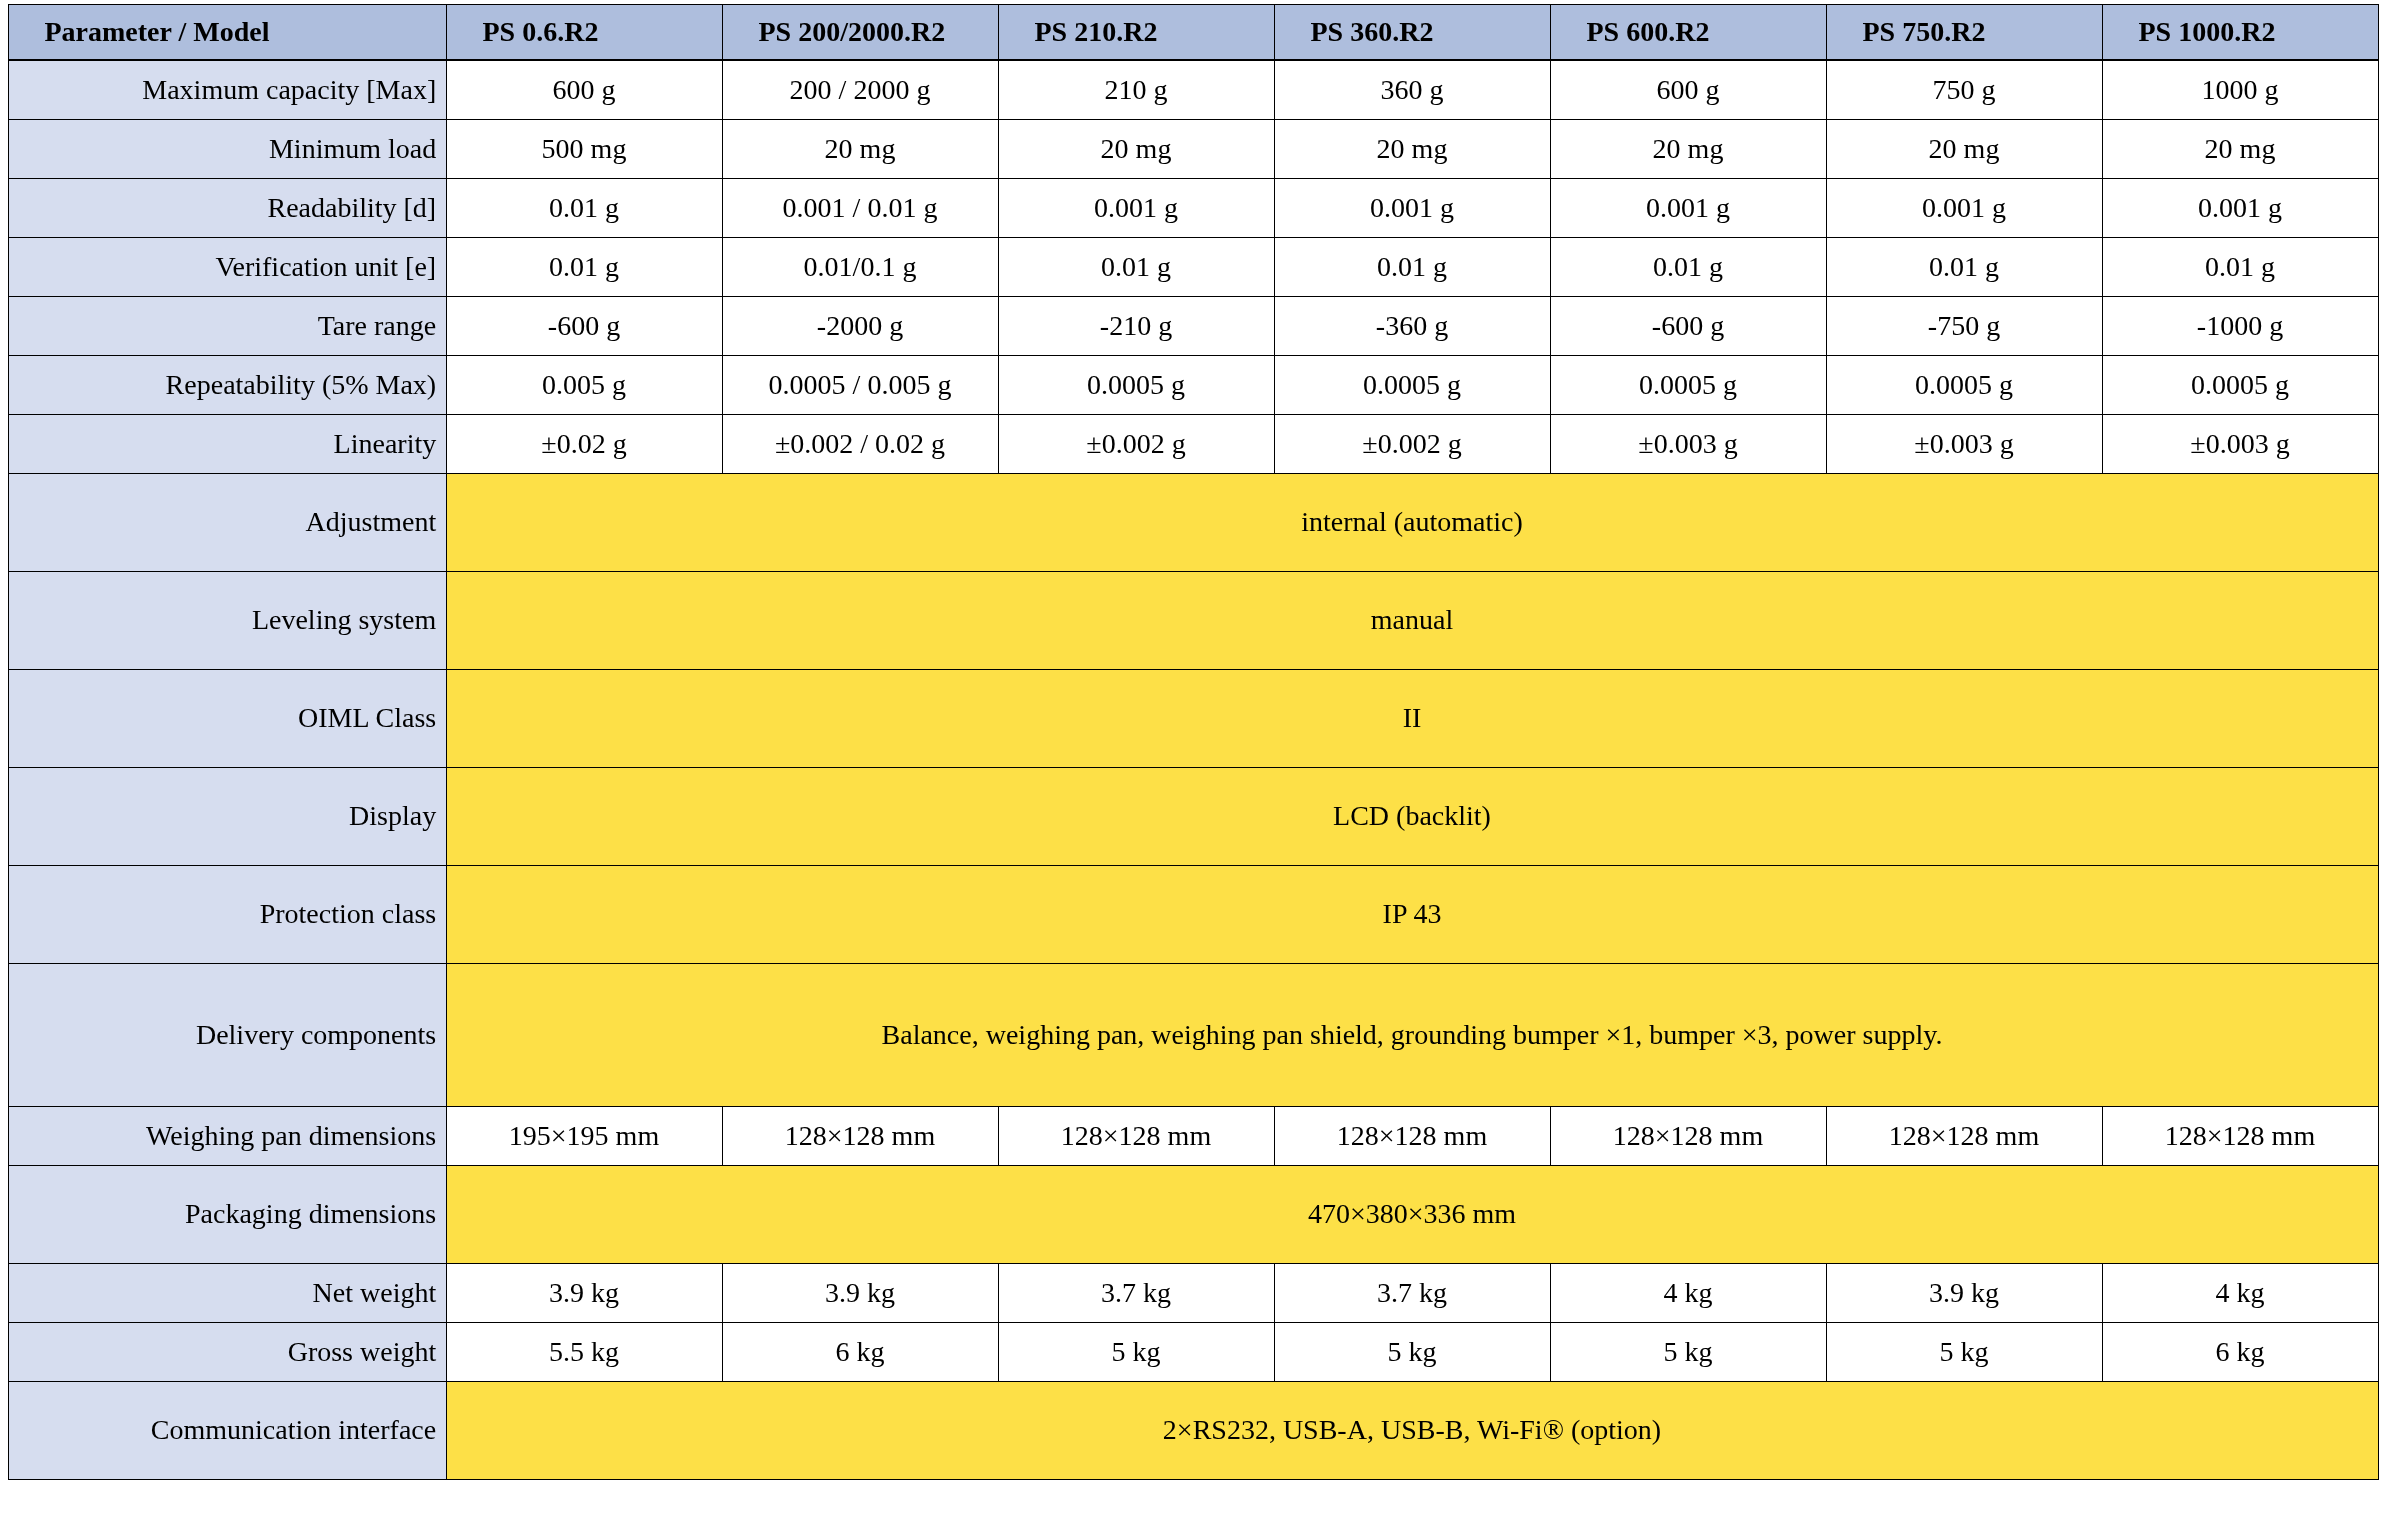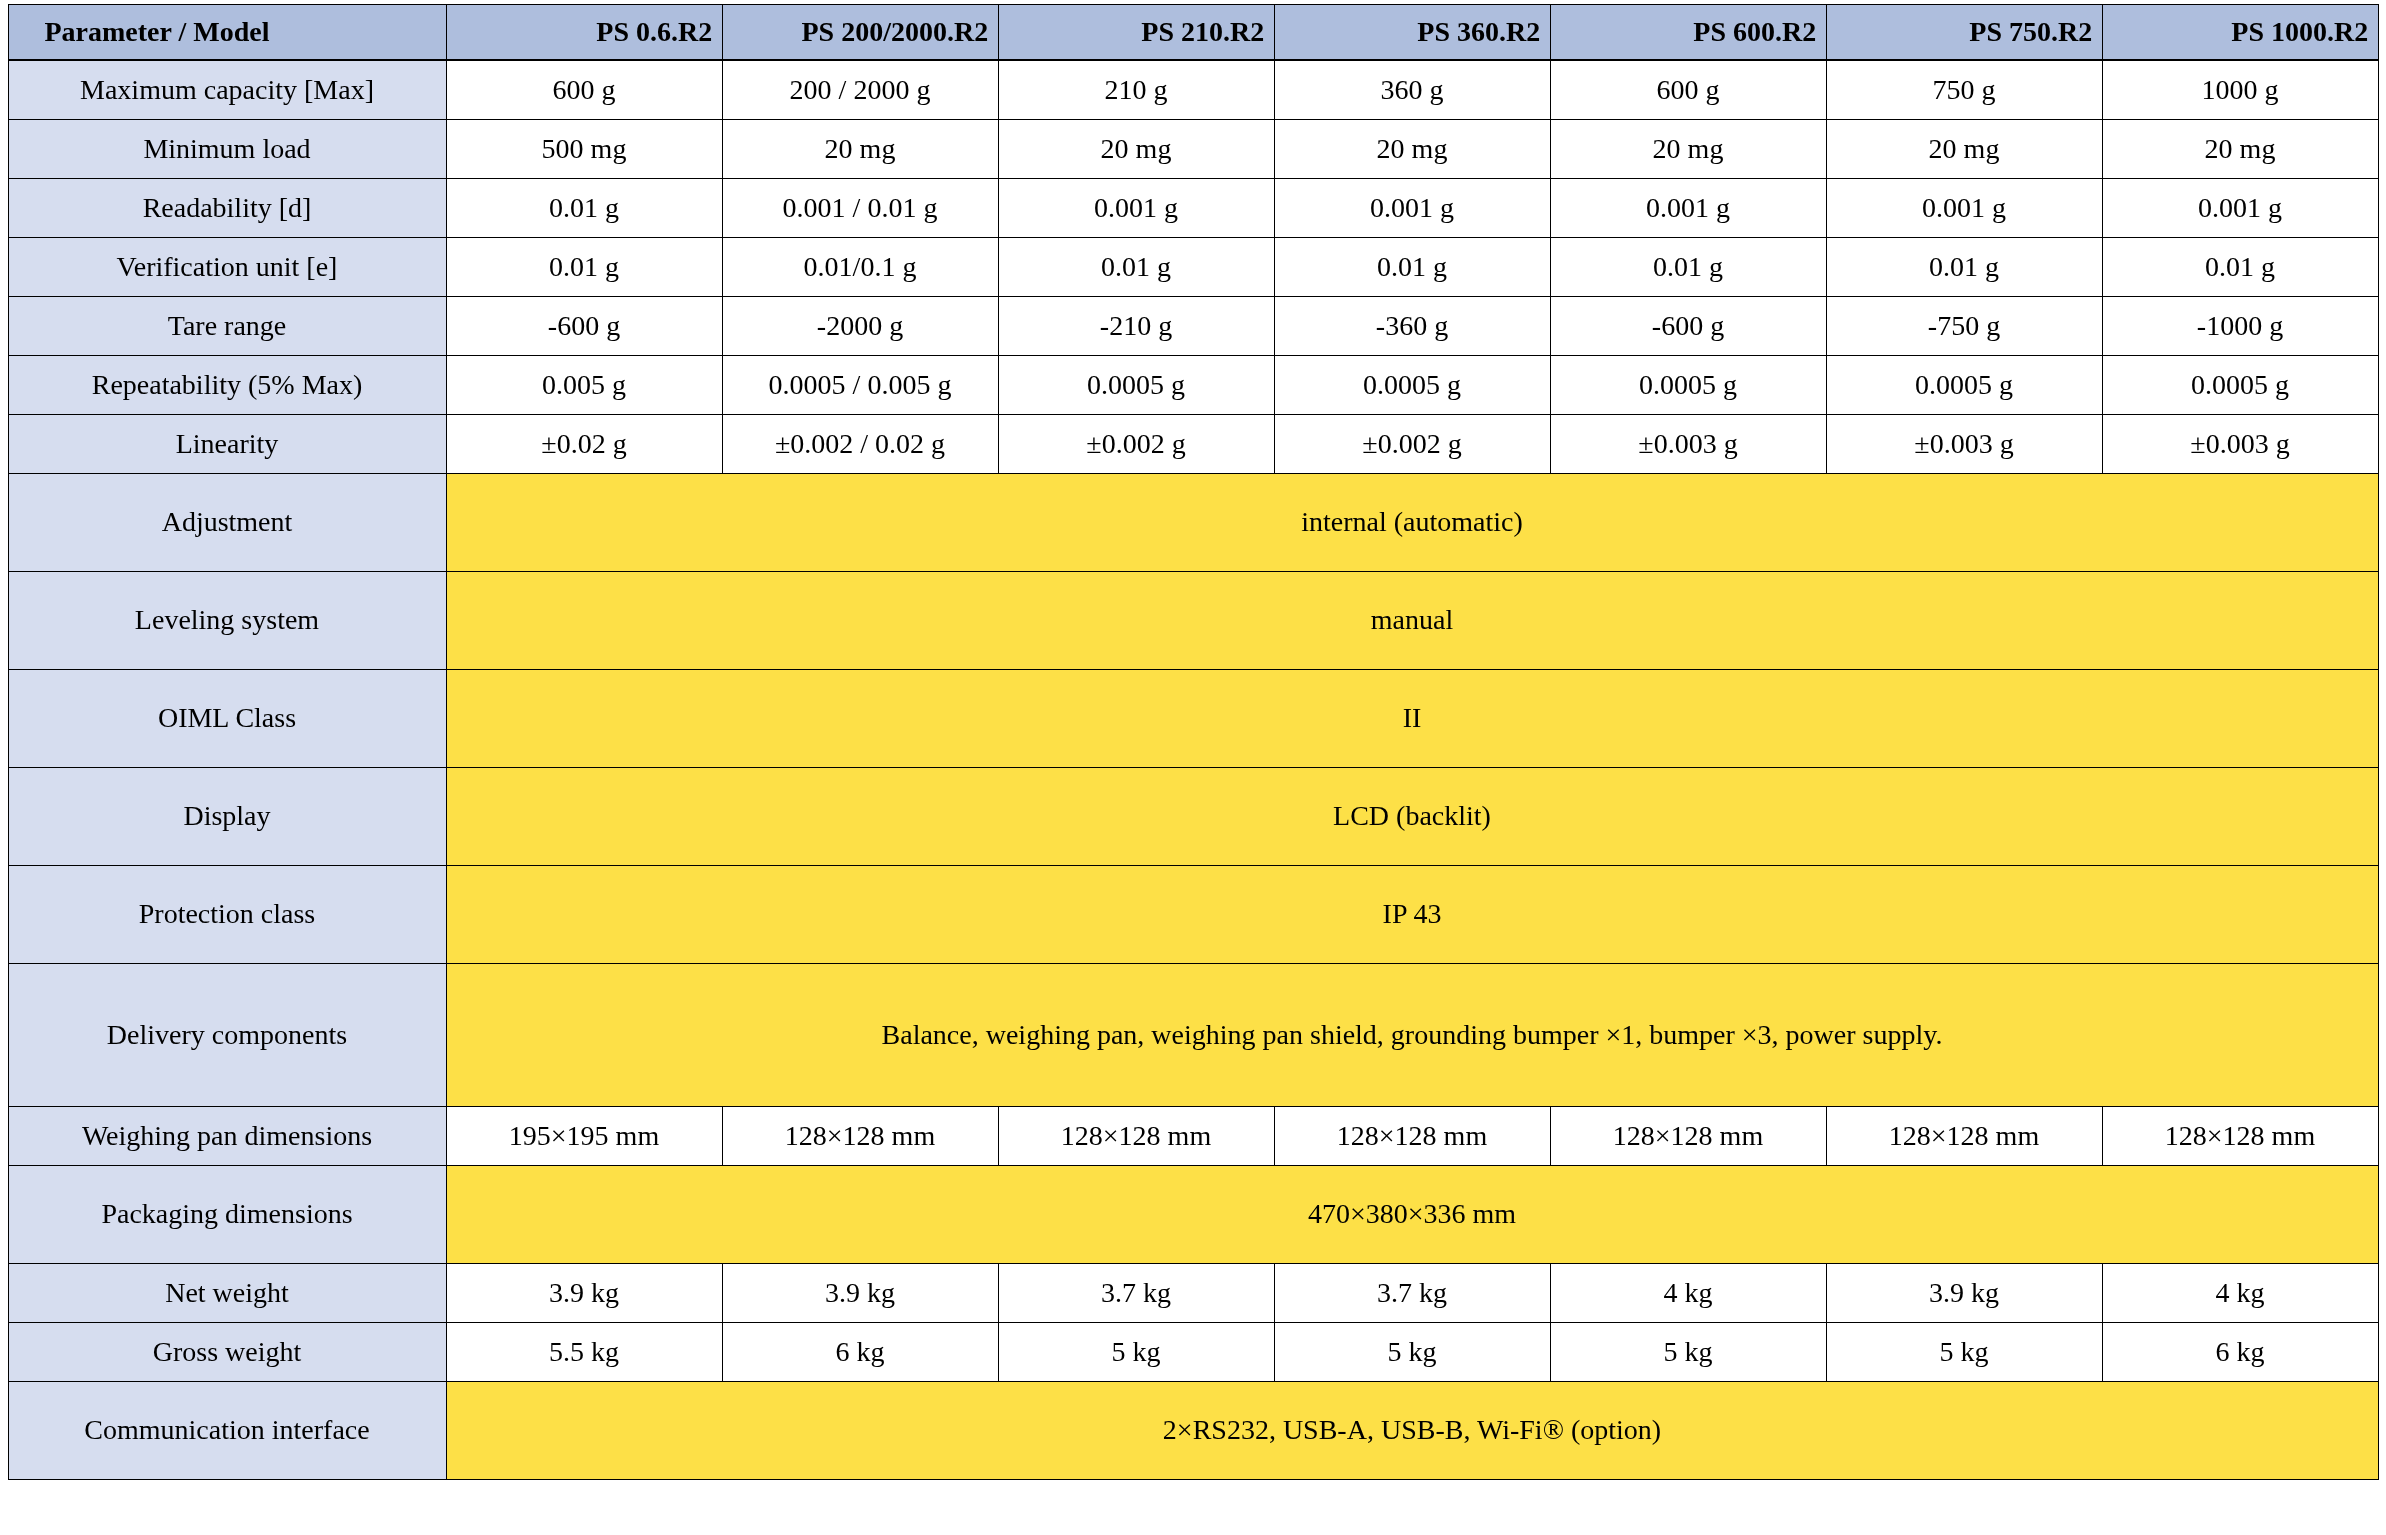--- a/index.html
+++ b/index.html
@@ -37,27 +37,27 @@
     font-weight: bold;
     height: 54px;
     border-bottom-width: 2.8px;
     padding-left: 36px;
   }
   th.head-param {
     text-align: left;
     padding-left: 13px;
   }
   th.head-model {
-    text-align: right;
+    text-align: left;
   }
 
   
   td.param-label {
     background: #d6ddef;
-    text-align: center;
+    text-align: right;
     padding-left: 13px;
     border-right-width: 2.8px;
   }
 
   
   td.value {
     background: #ffffff;
     text-align: center;
   }
   td.value-merged {

